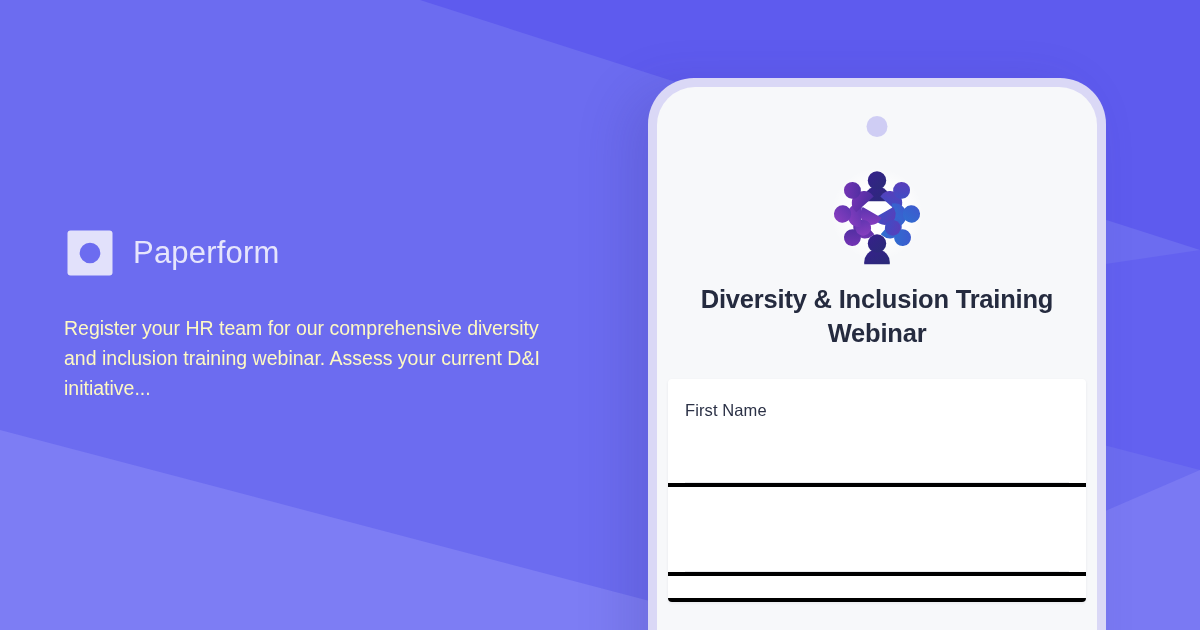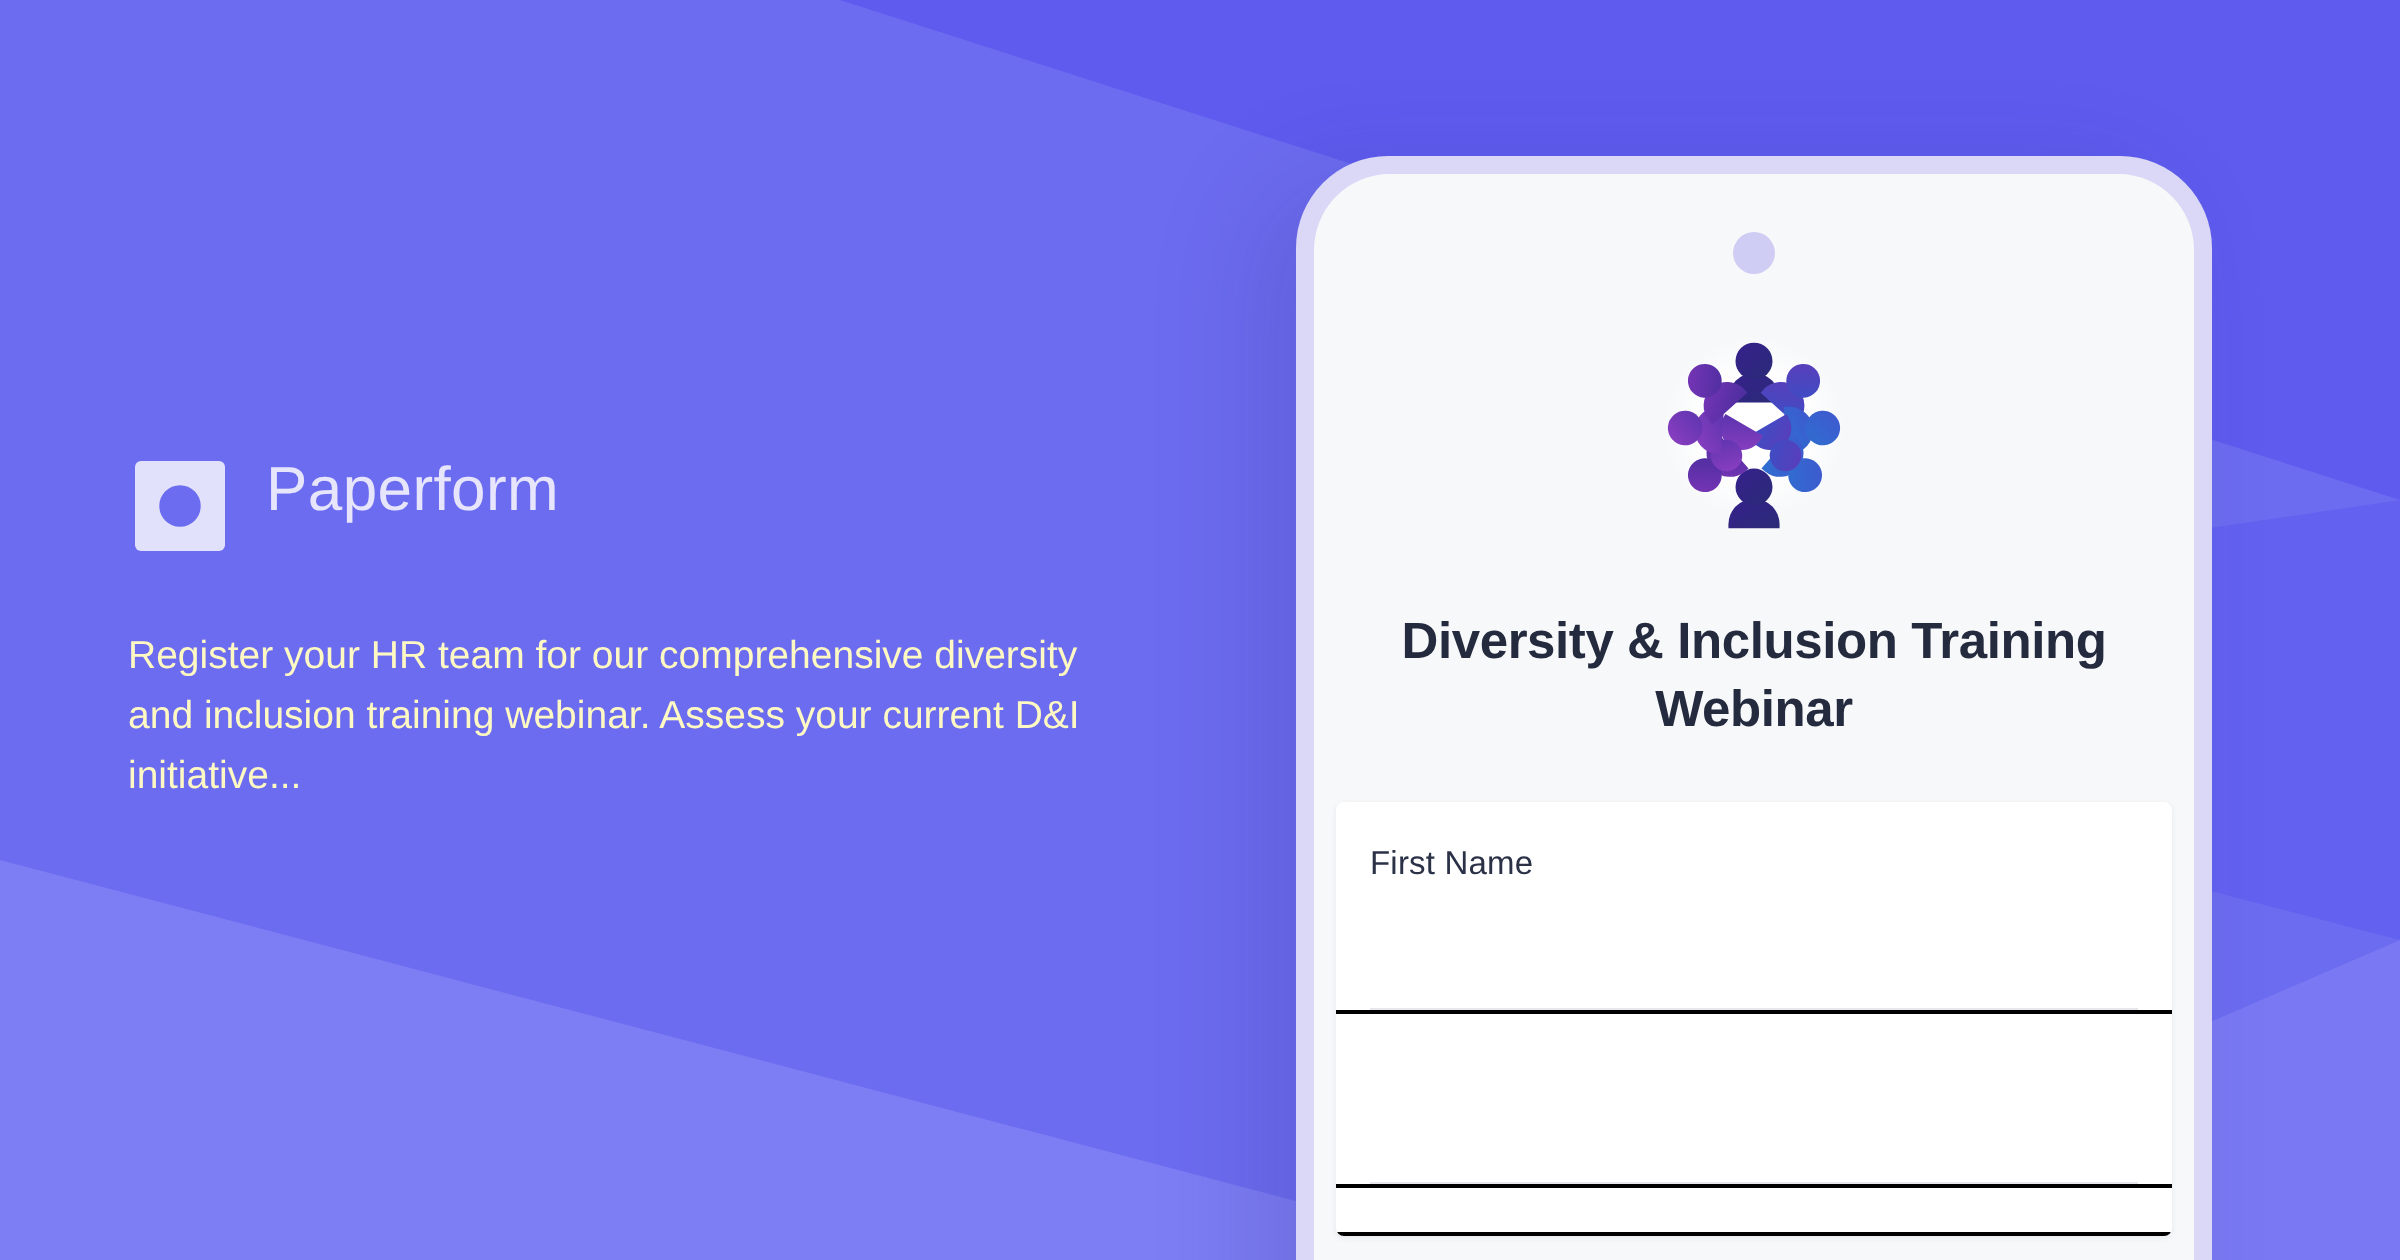--- a/index.html
+++ b/index.html
@@ -26,21 +26,21 @@
   .left-col {
     position:absolute;
     left:64px; top:0;
     width:560px; height:630px;
     display:flex; flex-direction:column;
     justify-content:center;
     z-index:4;
   }
 
   .brand {
-    display:flex; align-items:flex-start;
+    display:flex; align-items:center;
     gap:17px;
     margin-bottom:34px;
   }
   .brand-mark { width:52px; height:52px; flex:none; display:block; }
   .brand-name {
     font-size:31px;
     letter-spacing:.2px;
     color:#E6E5FC;
     font-weight:400;
     white-space:nowrap;
@@ -92,40 +92,40 @@
     background:#CFCDF4;
   }
 
   .form-hero {
     margin-top:68px;
     display:flex; justify-content:center;
   }
   .form-hero svg { display:block; width:118px; height:118px; }
 
   .form-title {
-    margin-top:32px;
+    margin-top:10px;
     padding:0 19px;
     text-align:center;
     font-size:25.5px;
     line-height:1.33;
     font-weight:700;
     color:#252B3F;
     letter-spacing:-0.2px;
   }
 
   .form-fields {
     margin:28px 11px 0 11px;
     background:#FFFFFF;
     border-radius:4px;
     box-shadow:0 1px 3px rgba(30,35,60,.07);
     overflow:hidden;
   }
   .field {
     padding:22px 17px 0 17px;
-    border-bottom:2px solid #000000;
+    border-bottom:4px solid #000000;
   }
   .field-label {
     font-size:16.5px;
     color:#2B3146;
     font-weight:400;
     letter-spacing:.1px;
   }
   .field-input {
     height:63px;
     border-bottom:1px solid #E7E8EC;

